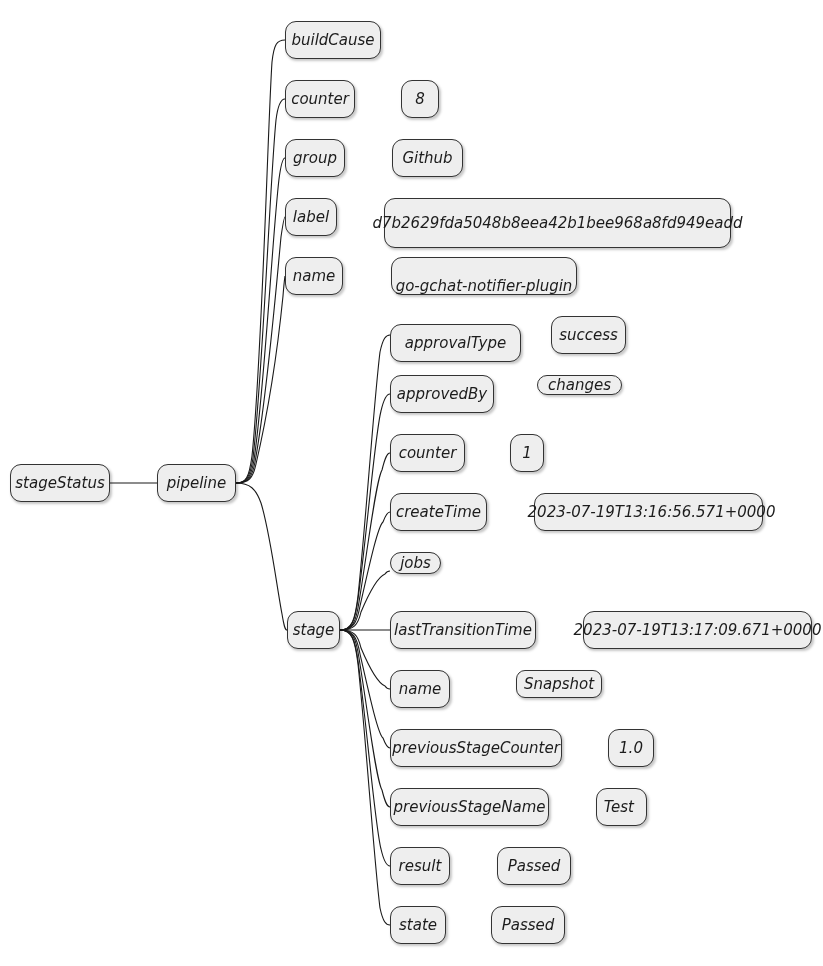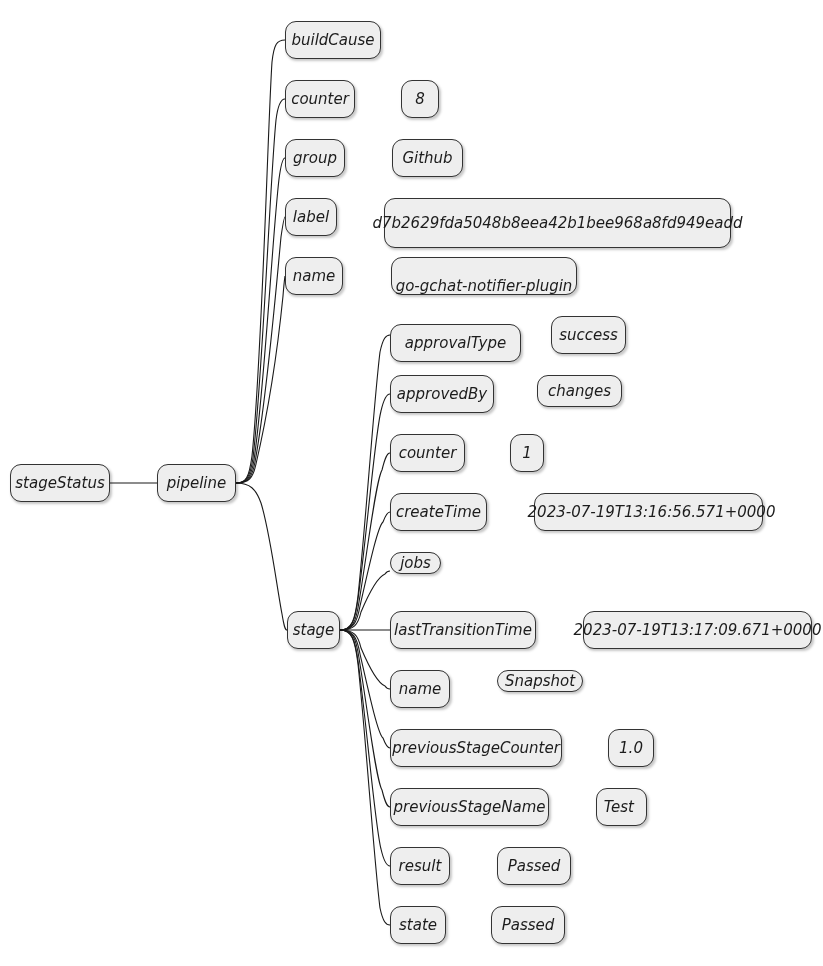--- a/index.html
+++ b/index.html
@@ -126,21 +126,21 @@
   <div class="node" style="left: 390px; top: 316px; width: 131px; height: 38px; margin-top: 8px;">
     <span class="node-label">approvalType</span>
   </div>
   <div class="node" style="left: 551px; top: 316px; width: 75px; height: 38px;">
     <span class="node-label">success</span>
   </div>
 
   <div class="node" style="left: 390px; top: 375px; width: 104px; height: 38px;">
     <span class="node-label">approvedBy</span>
   </div>
-  <div class="node" style="left: 537px; top: 375px; width: 85px; height: 32px;">
+  <div class="node" style="left: 537px; top: 375px; width: 85px; height: 20px;">
     <span class="node-label">changes</span>
   </div>
 
   <div class="node" style="left: 390px; top: 434px; width: 75px; height: 38px;">
     <span class="node-label">counter</span>
   </div>
   <div class="node" style="left: 510px; top: 434px; width: 34px; height: 38px;">
     <span class="node-label">1</span>
   </div>
 
@@ -158,21 +158,21 @@
   <div class="node" style="left: 390px; top: 611px; width: 146px; height: 38px;">
     <span class="node-label">lastTransitionTime</span>
   </div>
   <div class="node" style="left: 583px; top: 611px; width: 229px; height: 38px;">
     <span class="node-label">2023-07-19T13:17:09.671+0000</span>
   </div>
 
   <div class="node" style="left: 390px; top: 670px; width: 60px; height: 38px;">
     <span class="node-label">name</span>
   </div>
-  <div class="node" style="left: 497px; top: 670px; width: 86px; height: 22px;">
+  <div class="node" style="left: 516px; top: 670px; width: 86px; height: 28px; border-radius: 9px;">
     <span class="node-label">Snapshot</span>
   </div>
 
   <div class="node" style="left: 390px; top: 729px; width: 172px; height: 38px;">
     <span class="node-label">previousStageCounter</span>
   </div>
   <div class="node" style="left: 608px; top: 729px; width: 46px; height: 38px;">
     <span class="node-label">1.0</span>
   </div>
 

